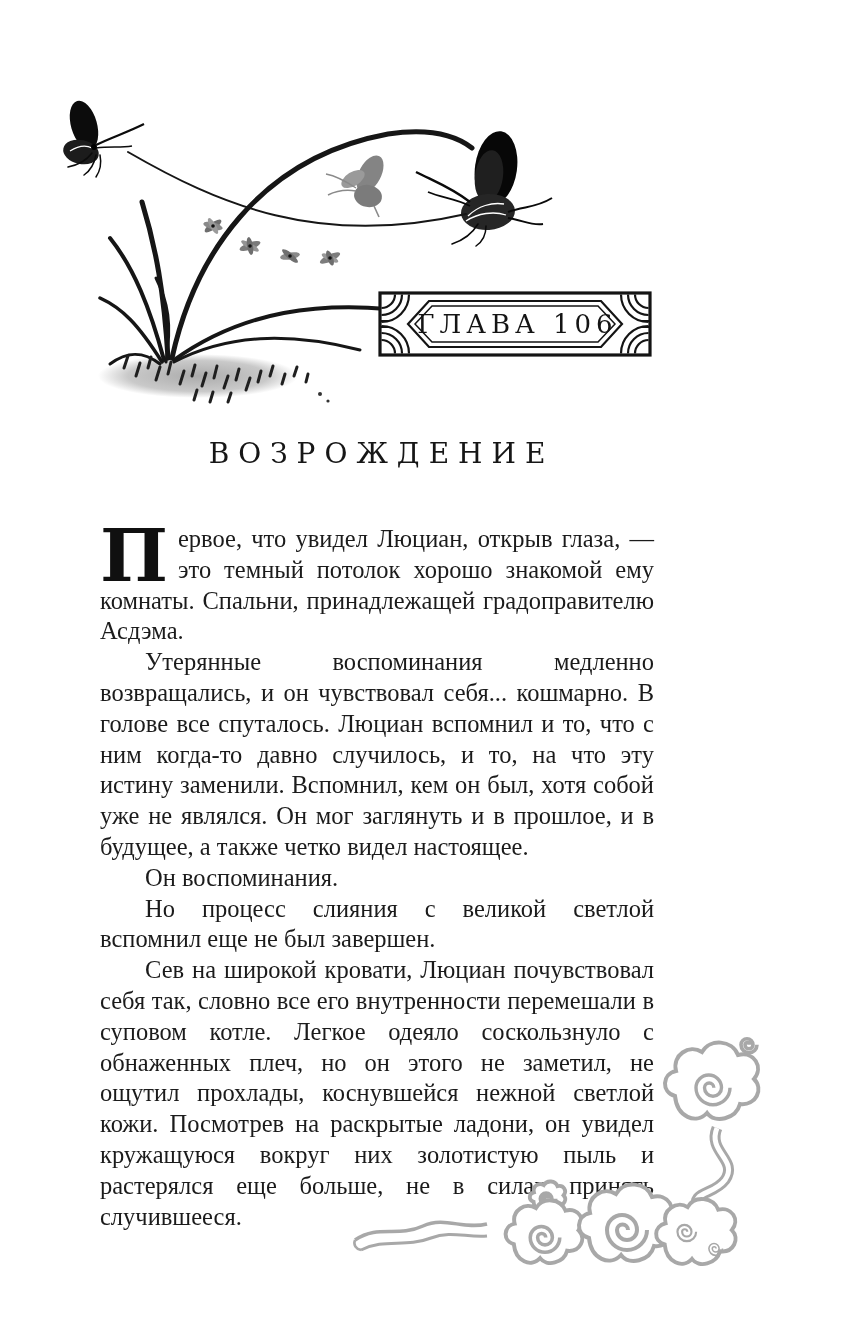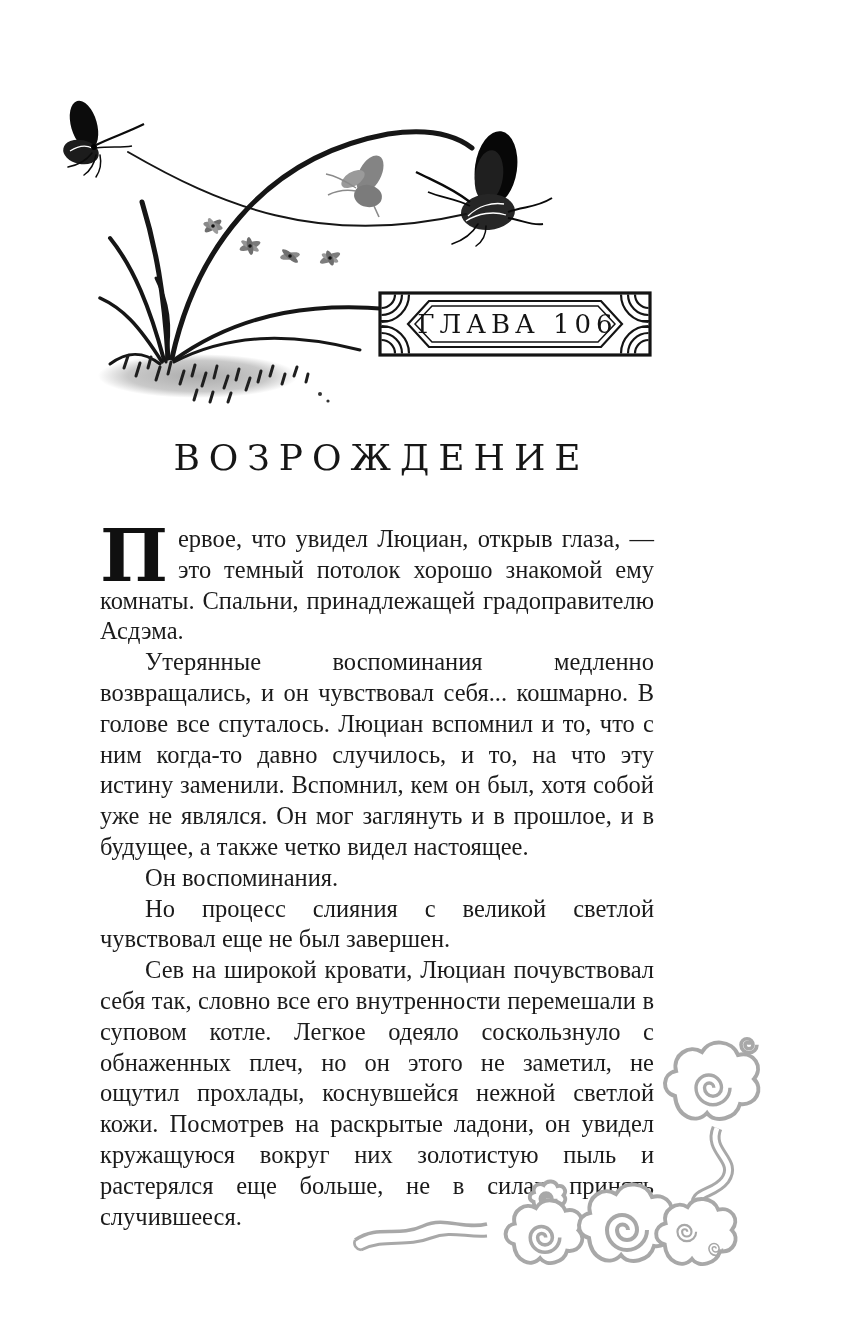--- a/index.html
+++ b/index.html
@@ -15,21 +15,21 @@
   .chapter-plate svg{position:absolute;left:0;top:0;}
   .plate-label{
     position:absolute;inset:0;display:flex;align-items:center;justify-content:center;
     font-family:"DejaVu Serif",serif;font-size:26px;letter-spacing:5px;color:#141414;
     padding-left:5px;
   }
   
   .section-title{
     position:absolute;left:100px;top:437px;width:554px;margin:0;
     text-align:center;font-family:"DejaVu Serif",serif;font-weight:400;
-    font-size:36px;letter-spacing:9px;color:#161616;text-indent:9px;
+    font-size:28px;letter-spacing:9px;color:#161616;text-indent:9px;
   }
   
   .body-text{
     position:absolute;left:100px;top:524px;width:554px;
     font-size:24.5px;line-height:30.8px;text-align:justify;color:#1b1b1b;
   }
   .body-text p{margin:0;text-indent:45px;}
   .body-text p.first{text-indent:0;}
   .drop-cap{
     float:left;font-family:"DejaVu Serif",serif;font-weight:700;
@@ -171,21 +171,21 @@
     </svg>
     <div class="plate-label">ГЛАВА 106</div>
   </div>
 
   <h1 class="section-title">ВОЗРОЖДЕНИЕ</h1>
 
   <div class="body-text">
     <p class="first"><span class="drop-cap">П</span><span>ервое, что увидел Люциан, открыв глаза, — это темный потолок хорошо знакомой ему комнаты. Спальни, принадлежащей градоправителю Асдэма.</span></p>
     <p>Утерянные воспоминания медленно возвращались, и он чувствовал себя... кошмарно. В голове все спуталось. Люциан вспомнил и то, что с ним когда-то давно случилось, и то, на что эту истину заменили. Вспомнил, кем он был, хотя собой уже не являлся. Он мог заглянуть и в прошлое, и в будущее, а также четко видел настоящее.</p>
     <p>Он воспоминания.</p>
-    <p>Но процесс слияния с великой светлой чувствовал еще не был завершен.</p>
+    <p>Но процесс слияния с великой светлой вспомнил еще не был завершен.</p>
     <p>Сев на широкой кровати, Люциан почувствовал себя так, словно все его внутренности перемешали в суповом котле. Легкое одеяло соскользнуло с обнаженных плеч, но он этого не заметил, не ощутил прохлады, коснувшейся нежной светлой кожи. Посмотрев на раскрытые ладони, он увидел кружащуюся вокруг них золотистую пыль и растерялся еще больше, не в силах принять случившееся.</p>
   </div>
 
   <svg class="clouds" width="440" height="252" viewBox="0 0 440 252">
     <defs>
       <path id="blob" d="M-38,10 C-52,6 -51,-12 -37,-15 C-41,-31 -24,-42 -11,-34 C-3,-48 19,-46 25,-31 C41,-35 51,-19 41,-7 C51,3 43,20 27,18 C23,33 2,38 -6,27 C-17,39 -36,31 -38,10 Z"></path>
       <path id="spiral" d="M20,2 a20,20 0 1 1 -40,0 a15,15 0 1 1 30,0 a10,10 0 1 1 -20,0 a5.5,5.5 0 1 1 11,0"></path>
     </defs>
 
     <g stroke="#a8a8a8" fill="none">

